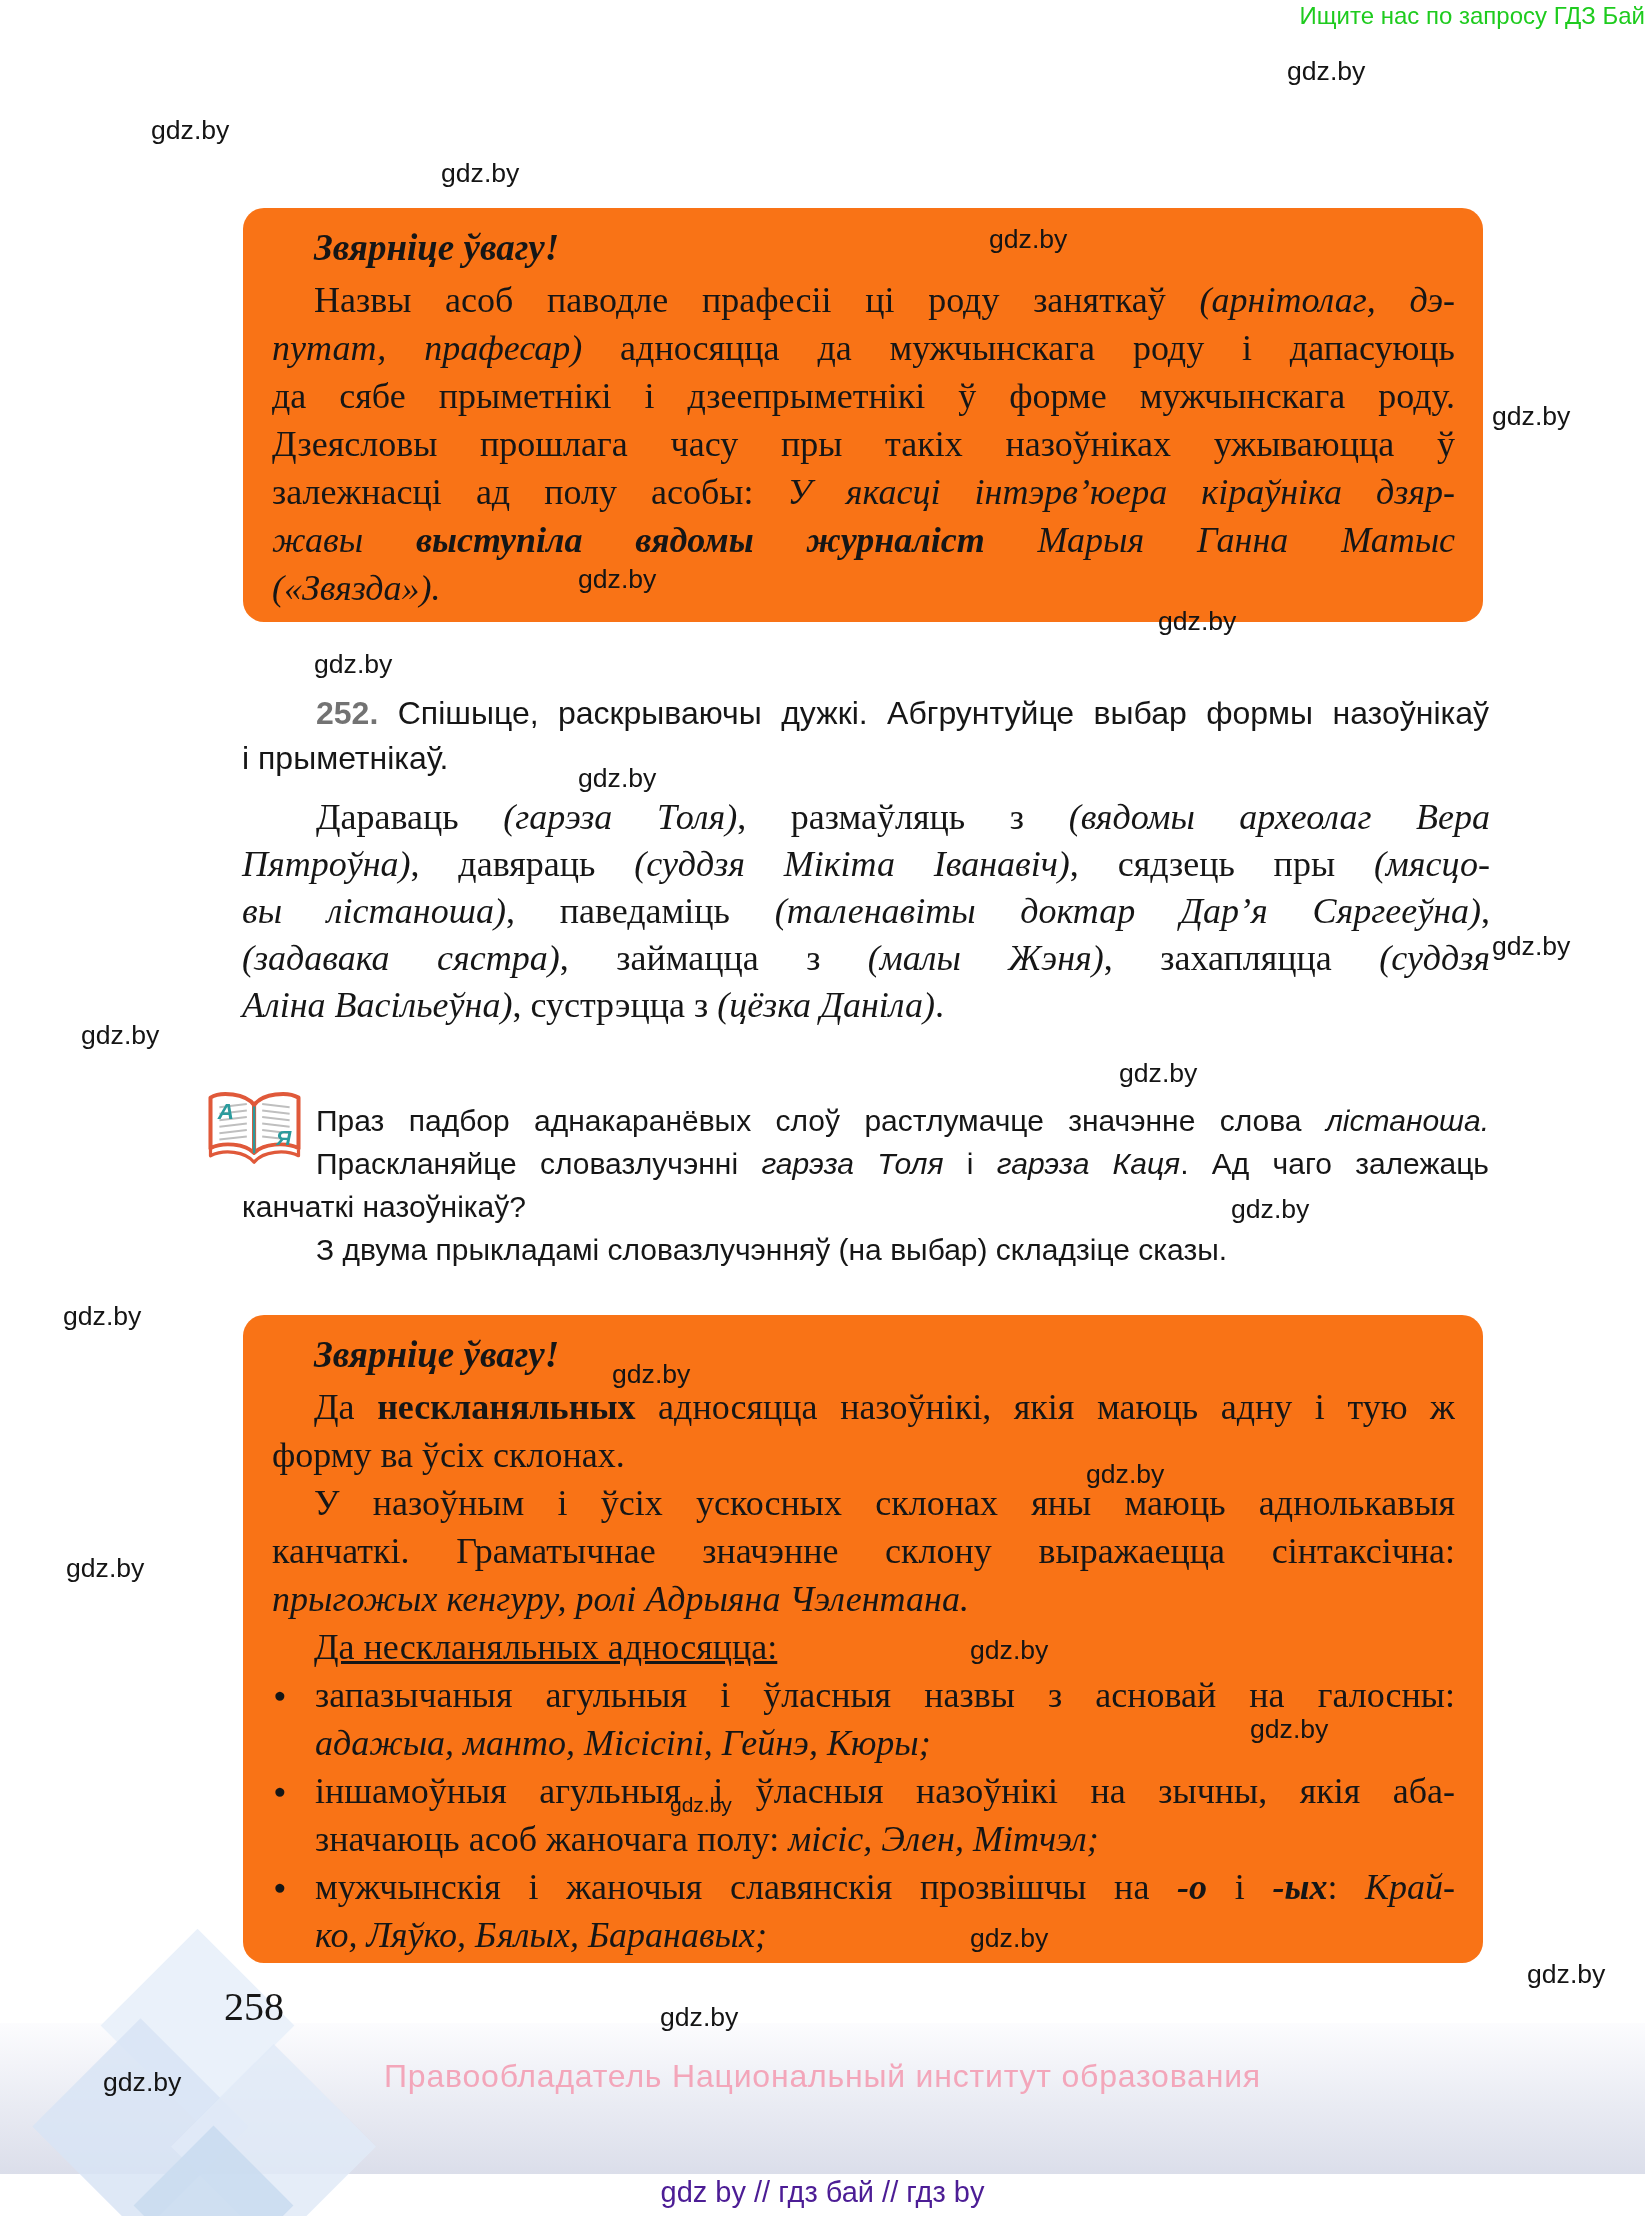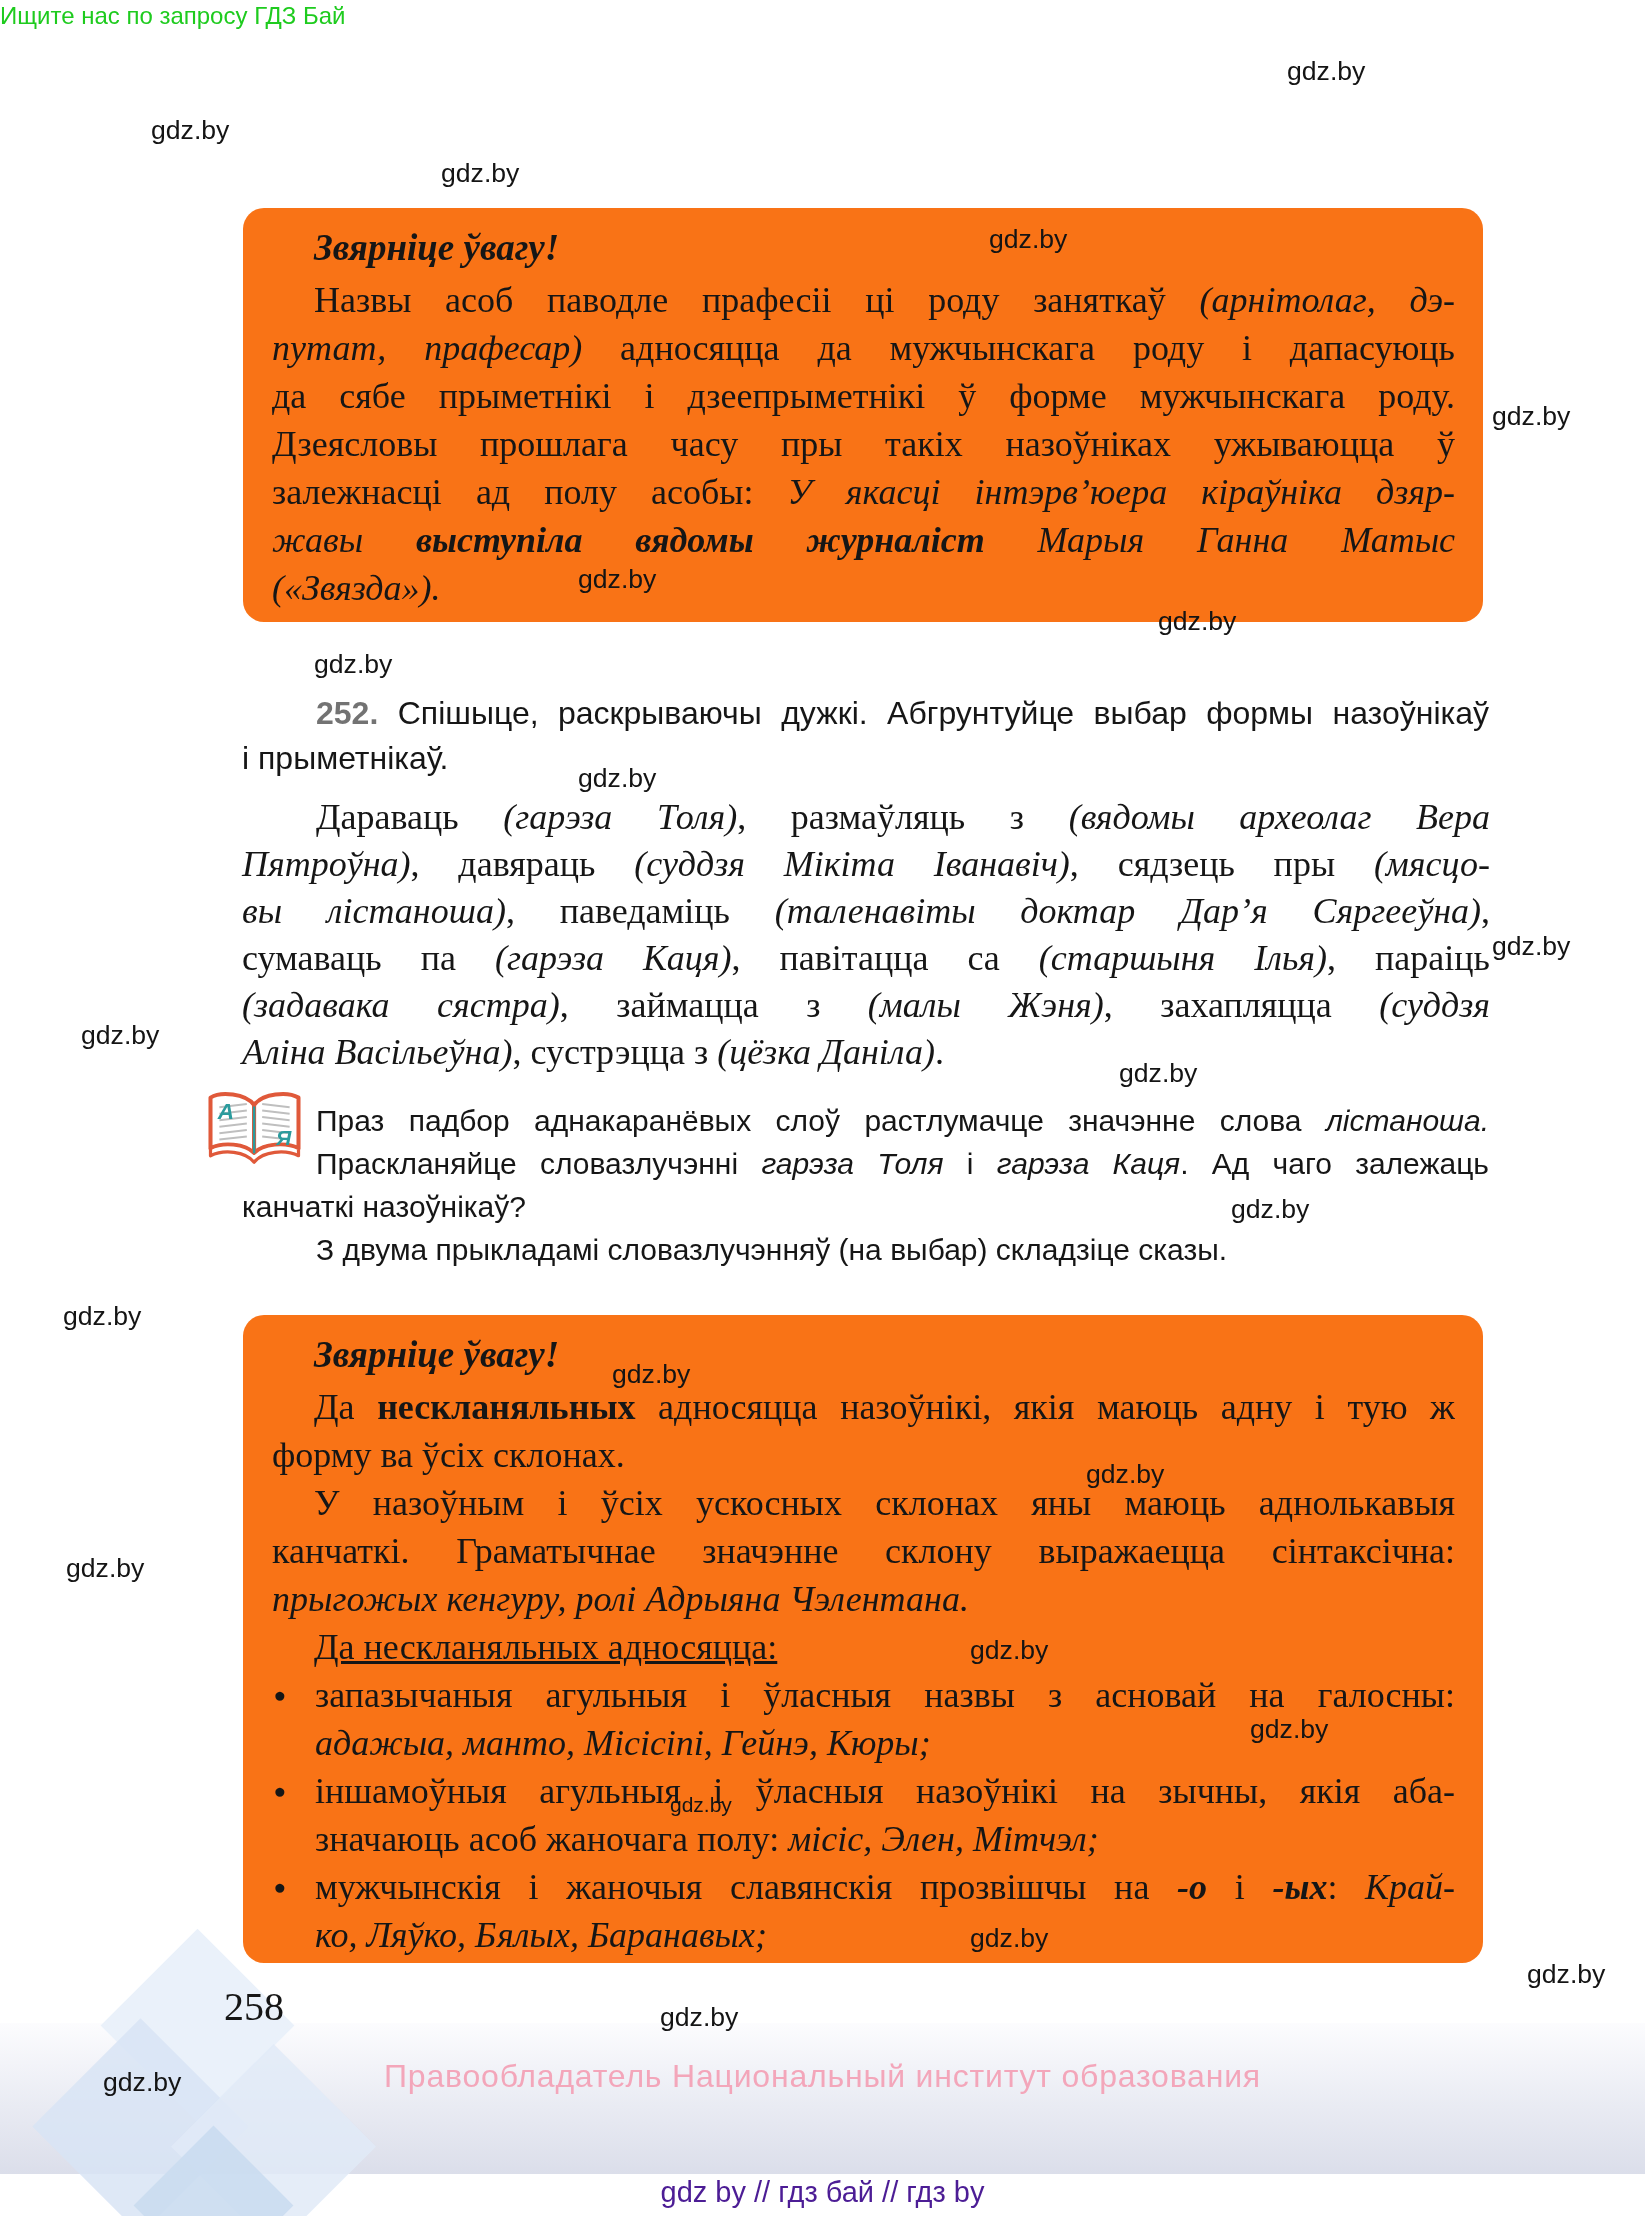--- a/index.html
+++ b/index.html
@@ -1,21 +1,21 @@
 <!DOCTYPE html>
 <html style="font-size:13px"><head>
 <meta charset="utf-8">
 <style>
   html,body{margin:0;padding:0;background:#ffffff;}
   .page{position:relative;width:1645px;height:2216px;background:#ffffff;overflow:hidden;
         color:#161616;}
   .serif{font-family:"Liberation Serif", serif;}
   .sans{font-family:"Liberation Sans", sans-serif;}
 
-  .banner{position:absolute;top:1.6px;left:0;width:100%;text-align:left;
+  .banner{position:absolute;top:1.6px;left:0;width:100%;text-align:right;
           font:24px "Liberation Sans", sans-serif;color:#1ecb1e;z-index:4;}
 
   .wm{position:absolute;font-family:"Liberation Sans", sans-serif;font-size:26.6px;
       color:#141414;white-space:nowrap;z-index:6;}
 
   .notice{position:absolute;left:243px;width:1240px;background:#f97316;
           border-radius:21px;z-index:2;}
   #notice1{top:208px;height:414px;}
   #notice2{top:1315px;height:648px;}
   .notice-h{position:absolute;left:71px;top:17.7px;font-size:37px;font-weight:bold;
@@ -105,21 +105,20 @@
 
   <div class="block sans" id="exercise">
       <div class="line just" style="margin-left: 0px; padding-left: 74px;"><span class="num">252.</span><span> Спішыце, раскрываючы дужкі. Абгрунтуйце выбар формы назоўнікаў</span></div>
       <div class="line"><span>і прыметнікаў.</span></div>
     </div>
 
   <div class="block serif" id="body252">
       <div class="line just" style="margin-left: 0px; padding-left: 74px;"><span>Дараваць </span><span class="i">(гарэза Толя)</span><span>, размаўляць з </span><span class="i">(вядомы археолаг Вера</span></div>
       <div class="line just"><span class="i">Пятроўна)</span><span>, давяраць </span><span class="i">(суддзя Мікіта Іванавіч)</span><span>, сядзець пры </span><span class="i">(мясцо-</span></div>
       <div class="line just"><span class="i">вы лістаноша)</span><span>, паведаміць </span><span class="i">(таленавіты доктар Дар’я Сяргееўна)</span><span>,</span></div>
-      <div class="line just"><span>сумаваць па </span><span class="i">(гарэза Каця)</span><span>, павітацца са </span><span class="i">(старшыня Ілья)</span><span>, параіць</span></div>
       <div class="line just"><span class="i">(задавака сястра)</span><span>, займацца з </span><span class="i">(малы Жэня)</span><span>, захапляцца </span><span class="i">(суддзя</span></div>
       <div class="line"><span class="i">Аліна Васільеўна)</span><span>, сустрэцца з </span><span class="i">(цёзка Даніла)</span><span>.</span></div>
     </div>
 
   <svg class="dicticon" viewBox="0 0 135 100">
     <path d="M67 22 C56 8 26 5 13 13 L13 76 C28 68 56 70 67 82 Z" fill="#ffffff" stroke="#e0593a" stroke-width="5" stroke-linejoin="round"></path>
     <path d="M67 22 C78 8 108 5 122 13 L122 76 C107 68 78 70 67 82 Z" fill="#ffffff" stroke="#e0593a" stroke-width="5" stroke-linejoin="round"></path>
     <path d="M13 76 C28 68 56 70 67 82 C78 70 106 68 122 76 L122 85 C106 77 78 79 67 93 C56 79 29 77 13 85 Z" fill="#ffffff" stroke="#e0593a" stroke-width="4" stroke-linejoin="round"></path>
     <line x1="67" y1="24" x2="67" y2="82" stroke="#2b9b9d" stroke-width="3"></line>
     <path d="M24 25 L58 21 M24 33 L58 29 M24 41 L58 37 M24 49 L58 45 M24 57 L58 53 M24 65 L58 61" stroke="#bfbfbf" stroke-width="2.5" fill="none"></path>

